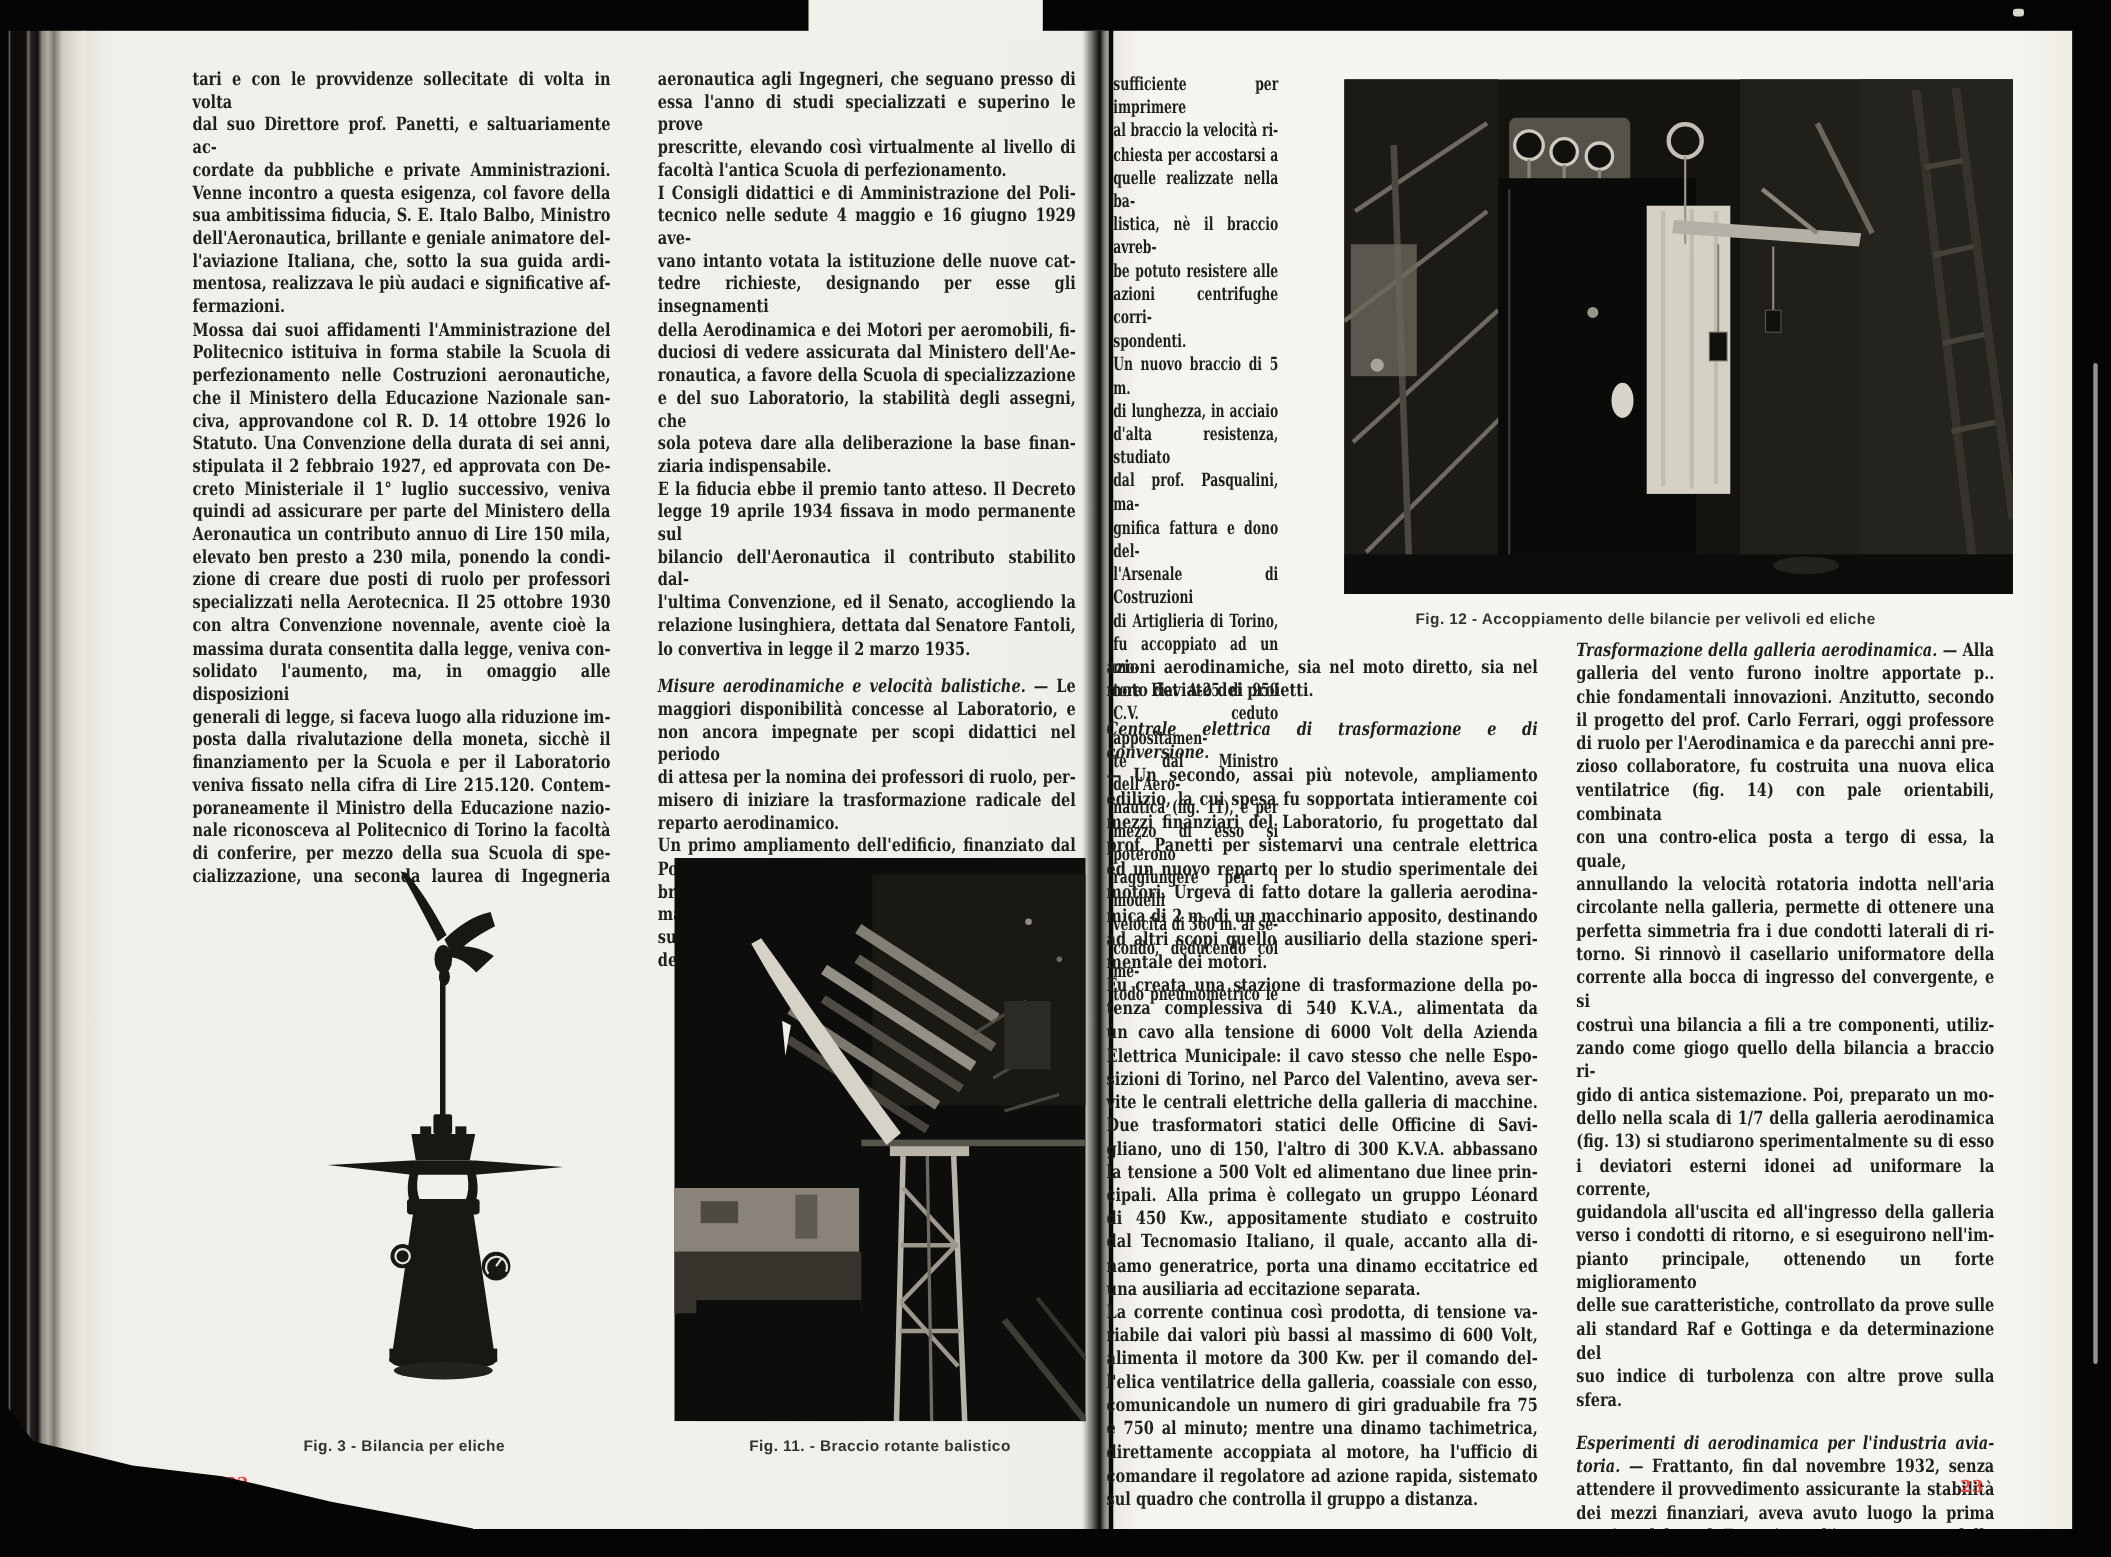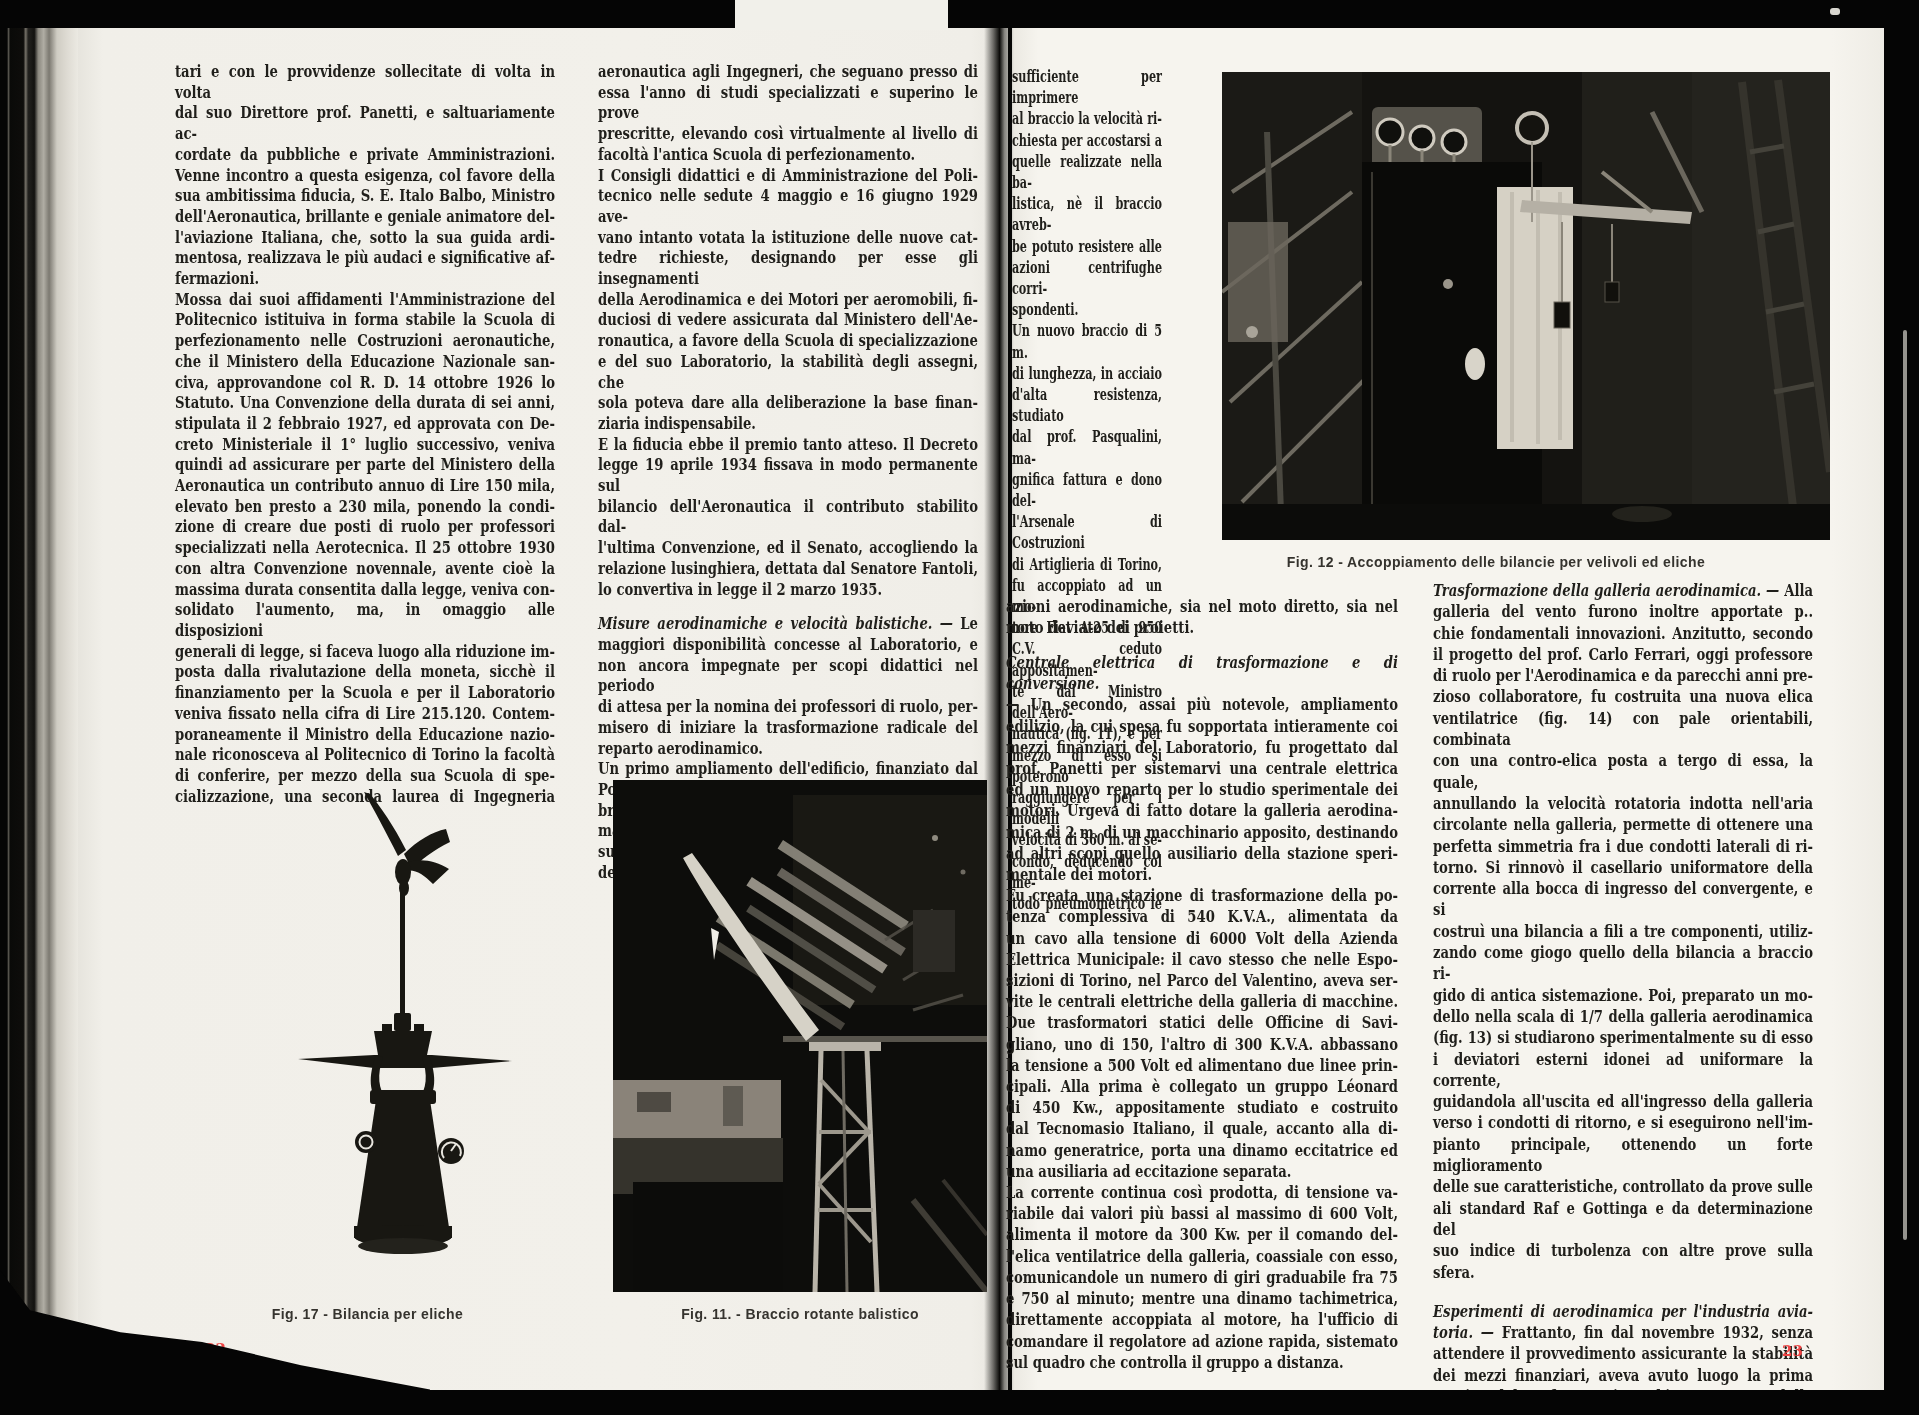--- a/index.html
+++ b/index.html
@@ -160,21 +160,21 @@
         <circle cx="281" cy="379" r="13"></circle>
         <ellipse cx="233" cy="464" rx="49" ry="11"></ellipse>
         <rect x="184" y="454" width="98" height="12"></rect>
         <ellipse cx="233" cy="474" rx="45" ry="8" fill="#23221c"></ellipse>
       </g>
       <circle cx="196" cy="370" r="6.5" fill="none" stroke="#e8e6df" stroke-width="2"></circle>
       <path d="M274 386 A9.5 9.5 0 1 1 290 384" fill="none" stroke="#e8e6df" stroke-width="2"></path>
       <line x1="281" y1="379" x2="286" y2="372" stroke="#e8e6df" stroke-width="2"></line>
     </svg>
   </div>
-  <div class="caption" style="left:170px;top:1306px;width:395px;">Fig. 17 - Bilancia per eliche</div>
+  <div class="caption" style="left:170px;top:1306px;width:395px;">Fig. 3 - Bilancia per eliche</div>
 
   <div class="fig" style="left:613px;top:780px;width:374px;height:512px;">
     <svg width="374" height="512" viewBox="0 0 374 512">
       <rect width="374" height="512" fill="#0d0d0b"></rect>
       <rect x="180" y="15" width="194" height="210" fill="#191813"></rect>
       <g transform="translate(170,60) rotate(33)" opacity="0.9">
         <rect x="0" y="0" width="150" height="10" fill="#8f8b80"></rect>
         <rect x="14" y="24" width="148" height="9" fill="#6f6b62"></rect>
         <rect x="-6" y="48" width="162" height="10" fill="#a39e93"></rect>
         <rect x="8" y="72" width="150" height="8" fill="#57544c"></rect>

